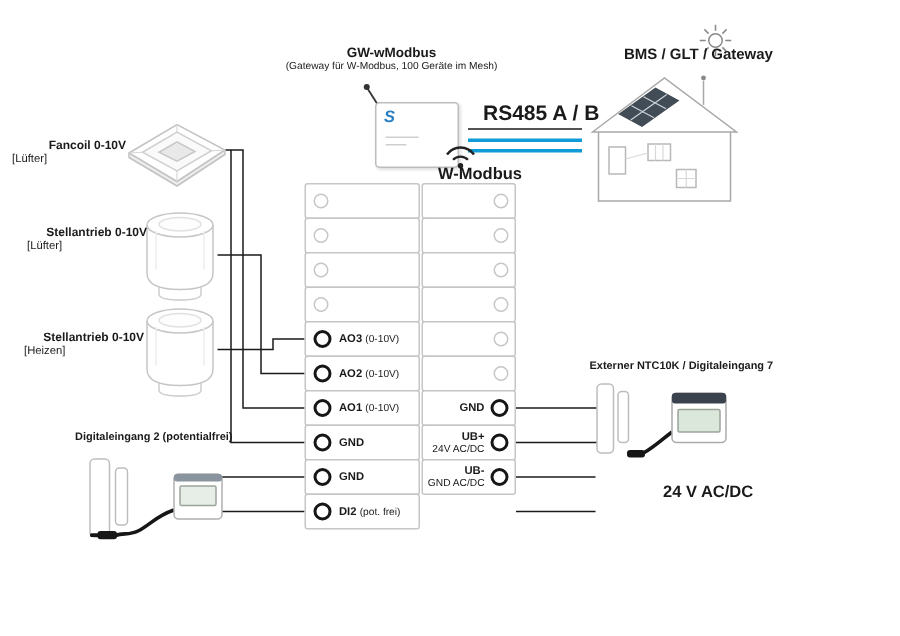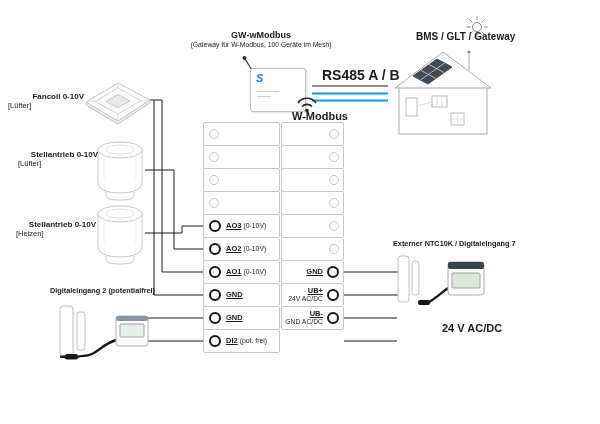--- a/index.html
+++ b/index.html
@@ -21,21 +21,21 @@
   .t-col{position:absolute;display:flex;flex-direction:column;}
   .t-row{height:24px;box-sizing:border-box;border:1px solid #c6c6c6;border-radius:2px;
          background:#fff;display:flex;align-items:center;}
   .t-row + .t-row{margin-top:-1px;}
   .t-row.left{padding-left:5px;gap:5px;}
   .t-row.right{justify-content:flex-end;padding-right:4px;gap:4px;}
   .screw{width:8px;height:8px;border:1.5px solid #c6c6c6;border-radius:50%;background:#fff;flex:none;}
   .t-row.labeled .screw{border:2px solid #161616;}
   .t-text{font-size:7.5px;line-height:1.1;}
   .t-row.right .t-text{text-align:right;}
-  .t-text b{font-weight:bold;text-decoration:underline;}
+  .t-text b{font-weight:bold;}
   .t-sub{font-size:6.8px;font-weight:normal;}
   .gateway{left:250px;top:68px;width:54px;height:42px;background:#fff;border:1px solid #bdbdbd;
            border-radius:3px;box-shadow:1px 1px 2px rgba(0,0,0,.12);}
   .gateway .logo{position:absolute;left:5px;top:3px;font-size:11px;font-weight:bold;font-style:italic;color:#2b7fc3;}
   .gateway .sline{position:absolute;left:6px;height:1px;background:#cfcfcf;width:22px;}
 </style>
 </head>
 <body>
 
 <div class="canvas">

